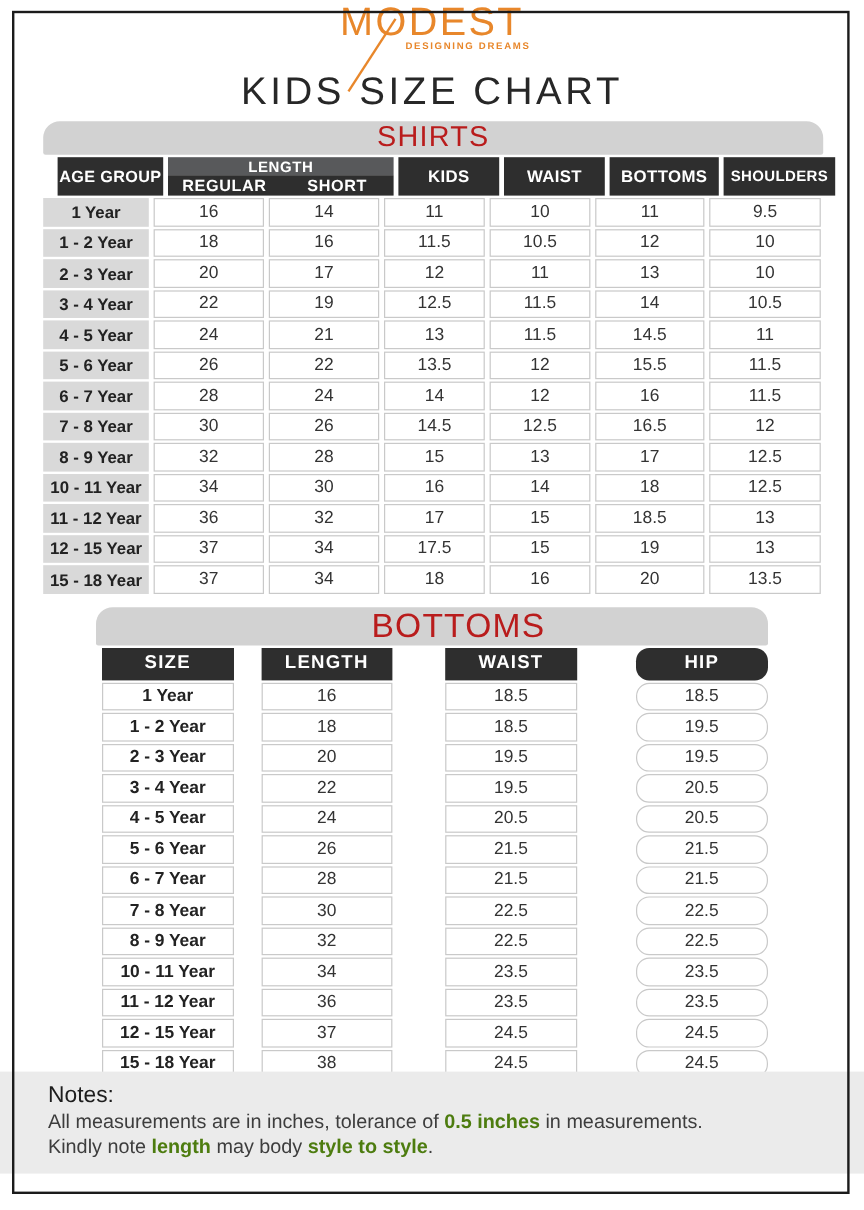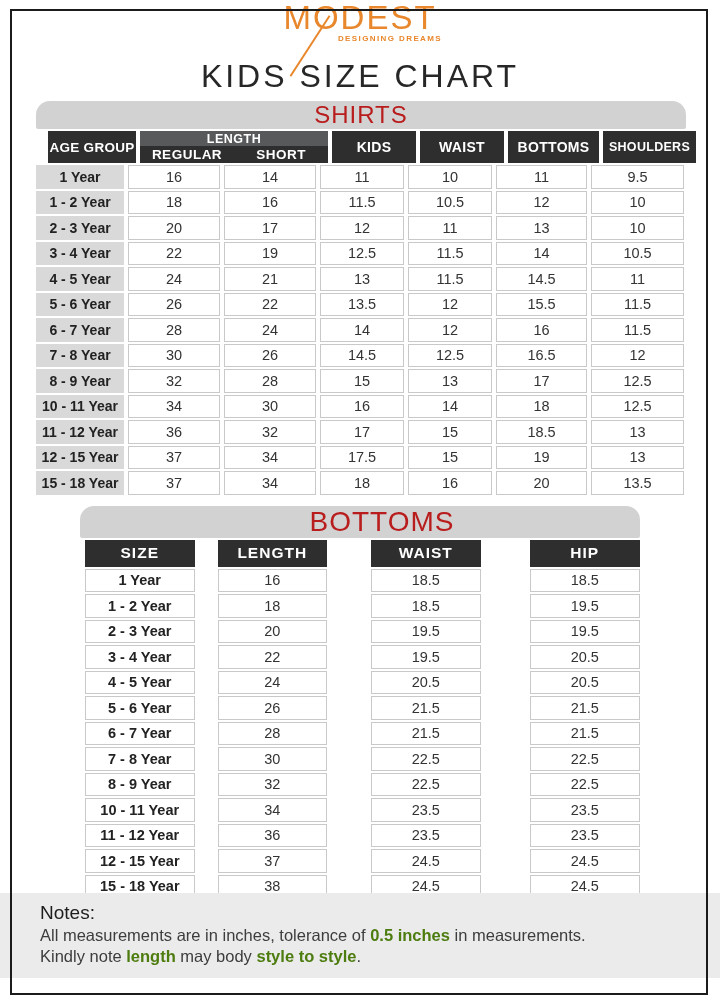--- a/index.html
+++ b/index.html
@@ -89,21 +89,21 @@
   }
 
   
   .bottoms { margin:11px 0 0 80px; width:560px; }
   .bottoms-bar { height:32px; font-size:28px;padding-left:44px; }
   .b-row { display:flex; padding-left:5px;gap:13px; }
   .b-row > div { box-sizing:border-box; }
   .b-row > div:nth-child(1) { width:112px; margin-right:10px; }
   .b-row > div:nth-child(2) { width:112px; margin-right:31px; }
   .b-row > div:nth-child(3) { width:112px; margin-right:36px; }
-  .b-row > div:nth-child(4) { width:113px; }
+  .b-row > div:nth-child(4) { width:113px;border-radius:11px; }
   .bottoms-header { margin-top:2px; height:27px; }
   .b-h {
     background:var(--header_dark,#2e2e2e); color:#fff;
     display:flex; align-items:center; justify-content:center;
     font-weight:700; font-size:15.5px; letter-spacing:1px;
   }
   .bottoms-body { margin-top:2px; display:flex; flex-direction:column; gap:2px; }
   .b-trow { height:23.5px; }
   .b-size, .b-val {
     background:#fff; border:1px solid var(--cell_border,#c9c9c9);

